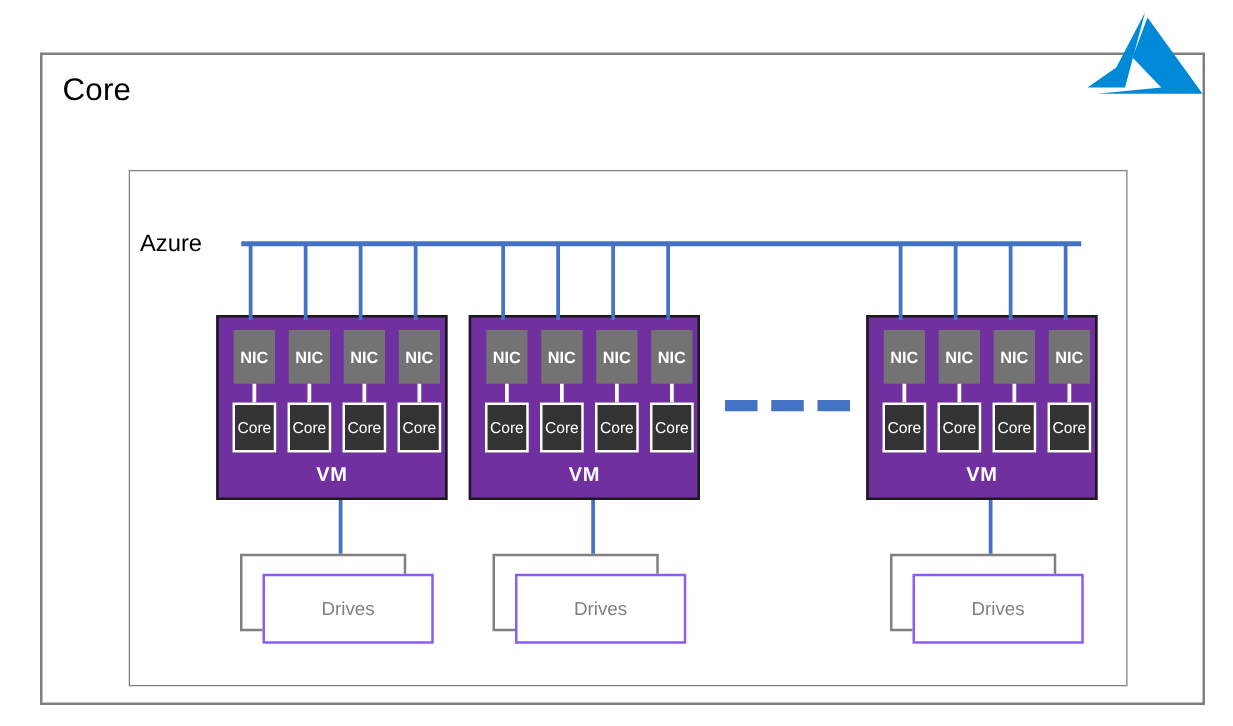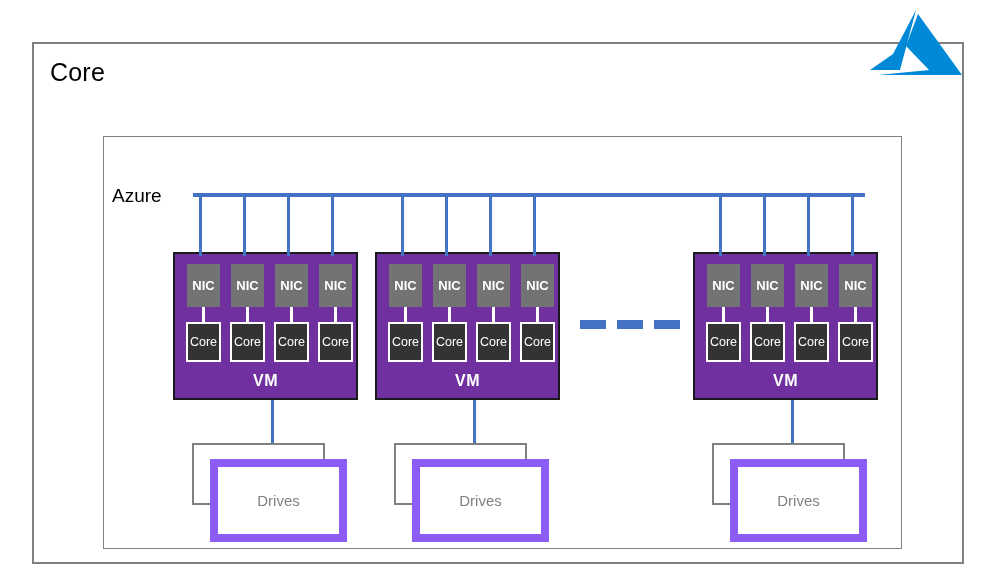--- a/index.html
+++ b/index.html
@@ -157,22 +157,22 @@
     height: 62px;
     border: 2px solid #808080;
     background: #ffffff;
     box-sizing: border-box;
   }
   .drives-front {
     position: absolute;
     left: 18px;
     top: 16px;
     width: 137px;
-    height: 83px;
-    border: 8px solid #8b5cf6;
+    height: 56px;
+    border: 2px solid #8b5cf6;
     background: #ffffff;
     box-sizing: border-box;
     display: flex;
     align-items: center;
     justify-content: center;
   }
   .drives-label {
     font-size: 15px;
     color: #808080;
   }

